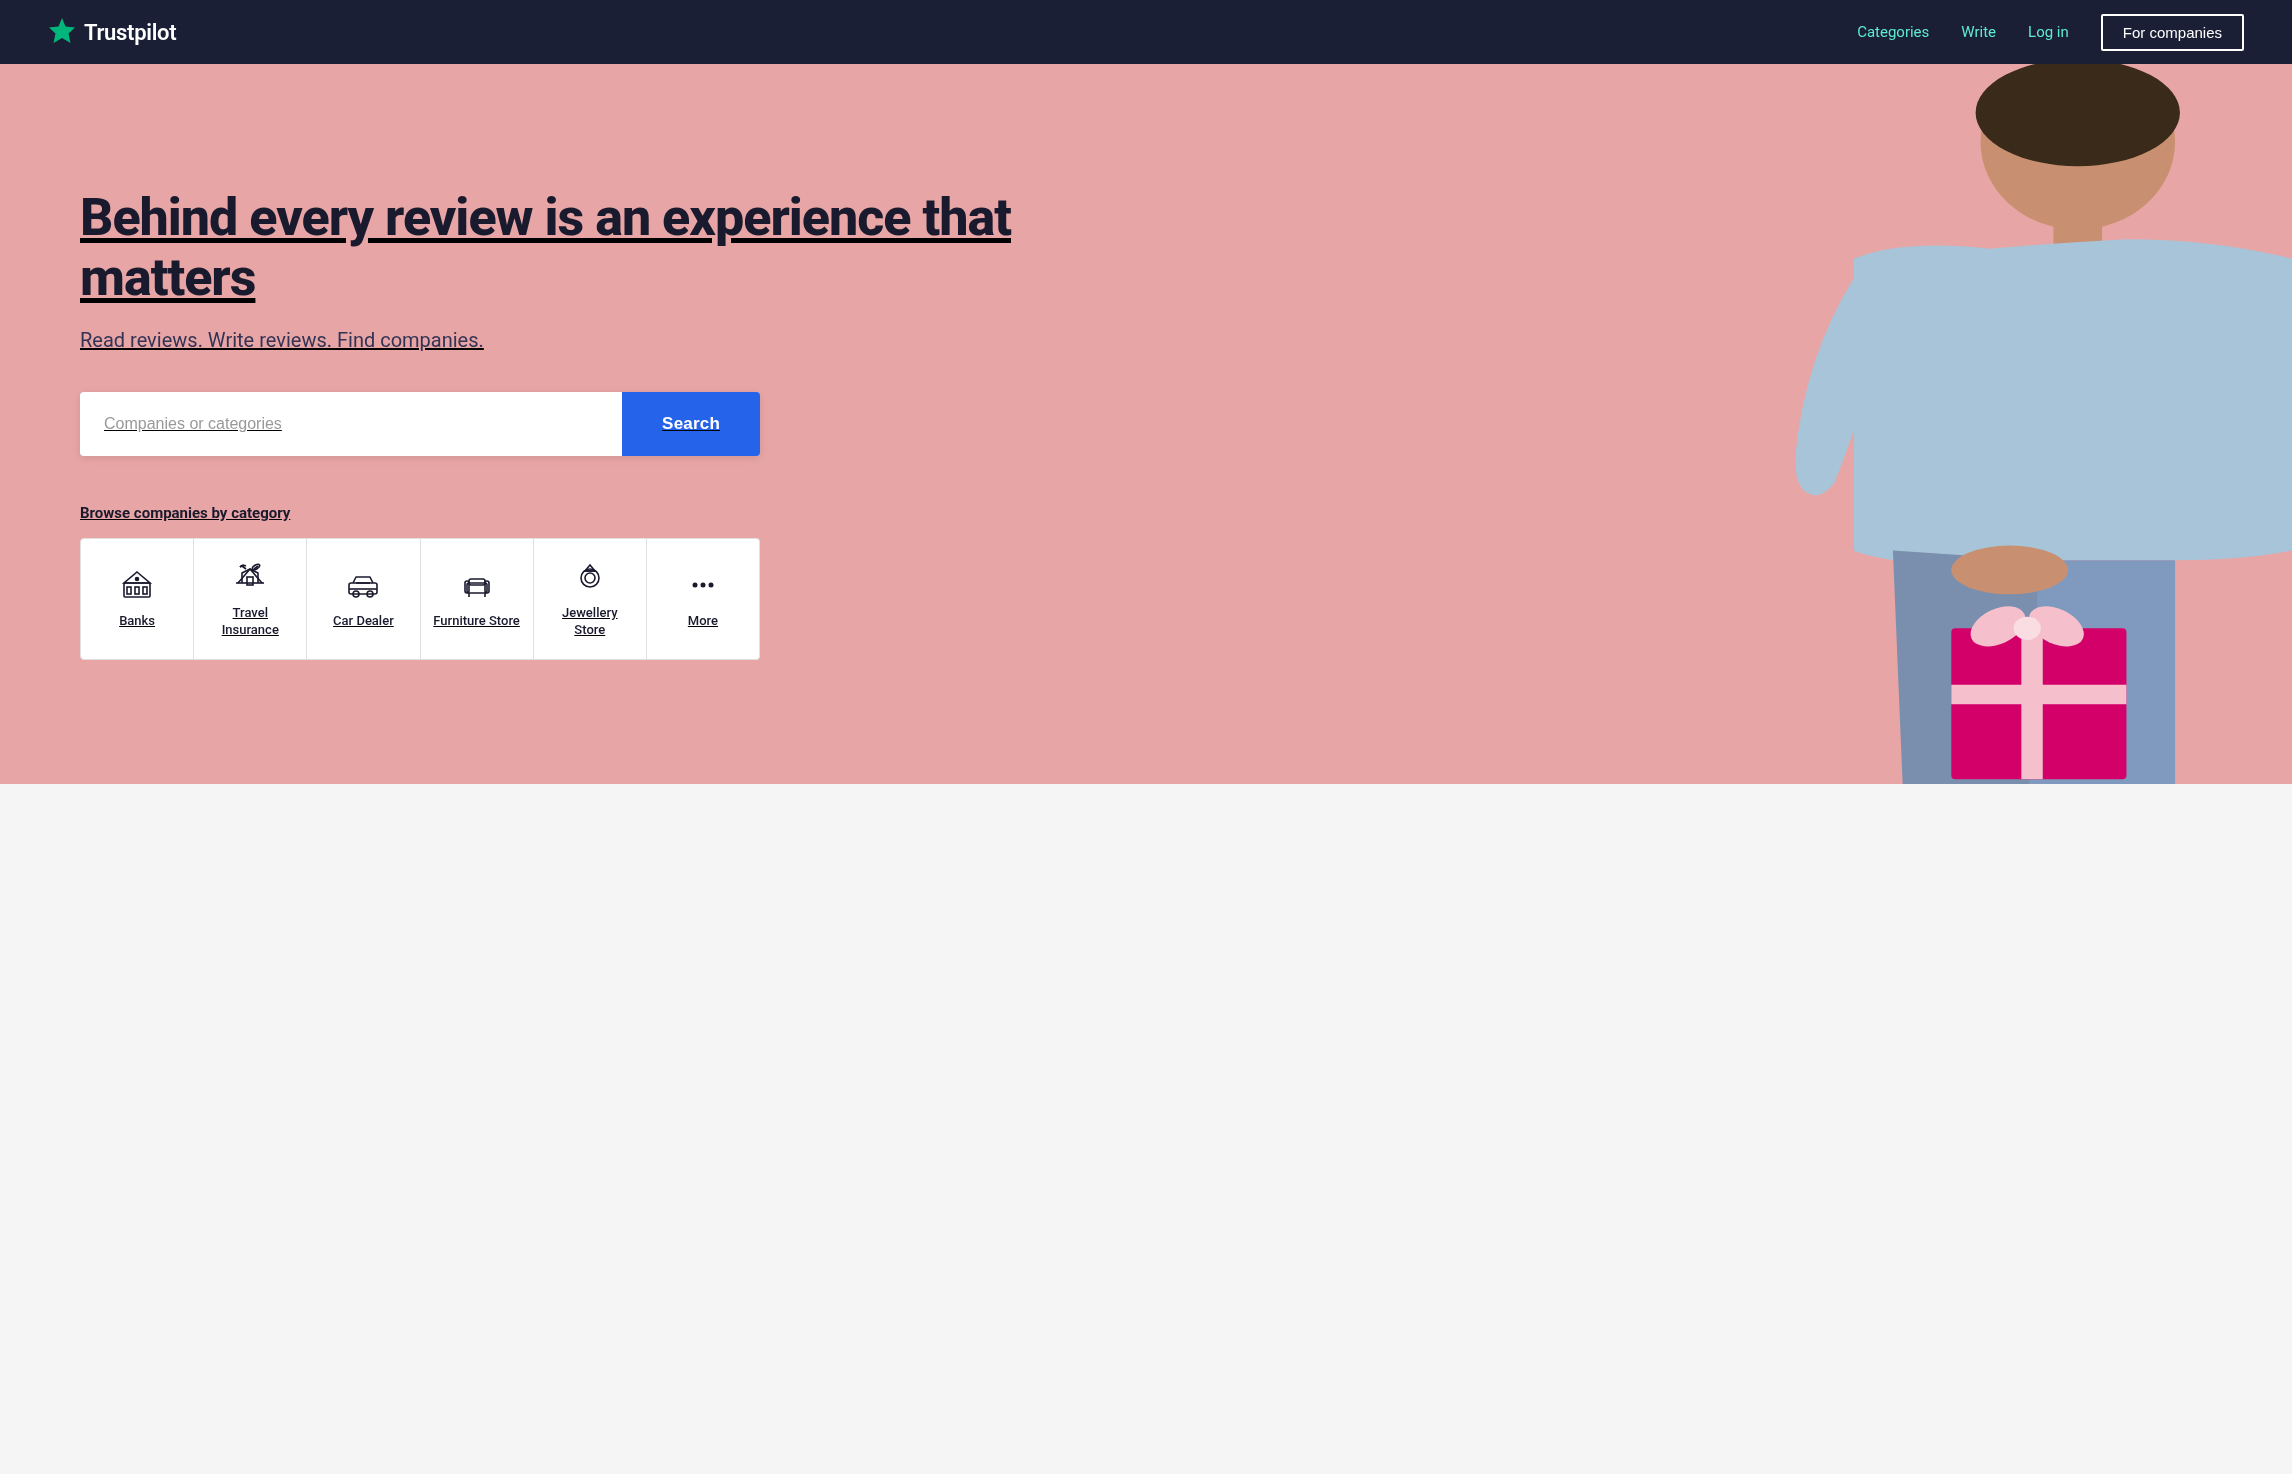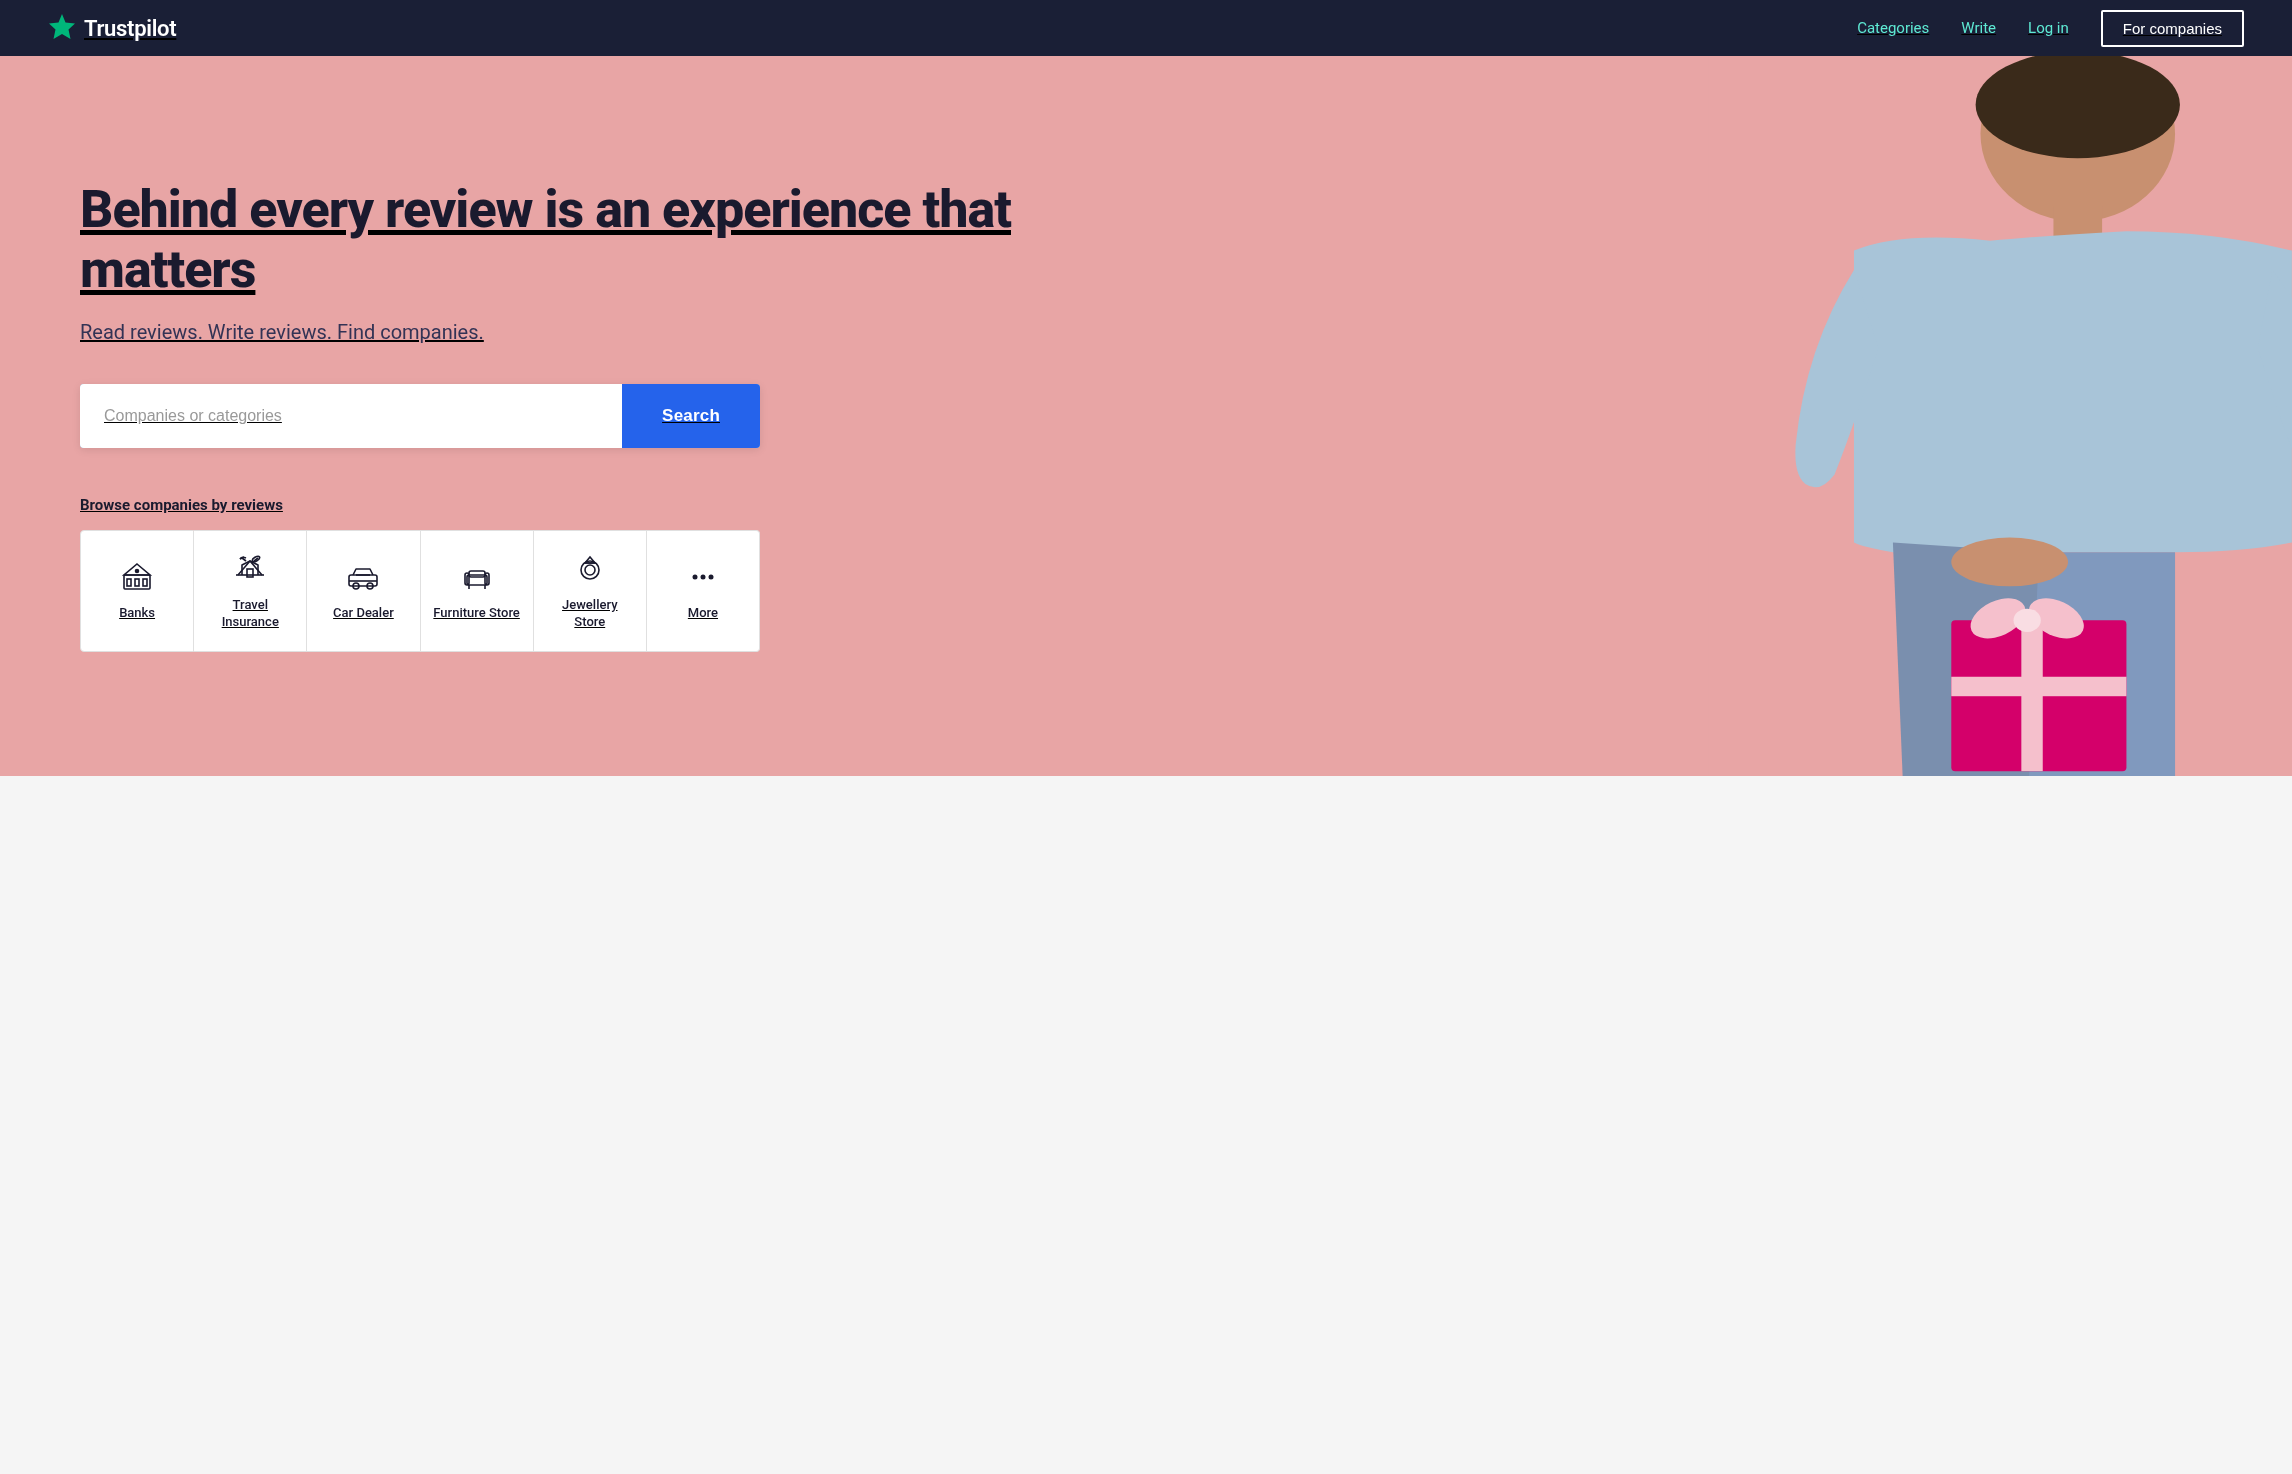--- a/index.html
+++ b/index.html
@@ -10,24 +10,23 @@
       min-height: 100vh;
     }
 
     
     .navbar {
       background: #1a1f36;
       display: flex;
       align-items: center;
       justify-content: space-between;
       padding: 0 48px;
-      height: 56px;
+      height: 64px;
       position: relative;
       z-index: 10;
-      text-decoration: underline;
     }
 
     .navbar-logo {
       display: flex;
       align-items: center;
       gap: 8px;
     }
 
     .navbar-logo .star-icon {
       color: #00b67a;
@@ -291,21 +290,21 @@
 
   <div class="hero-content">
     <h1 class="hero-title">Behind every review is an experience that matters</h1>
     <p class="hero-subtitle">Read reviews. Write reviews. Find companies.</p>
 
     <div class="search-container">
       <input class="search-input" type="text" placeholder="Companies or categories" style="">
       <button class="search-btn">Search</button>
     </div>
 
-    <p class="browse-label">Browse companies by reviews</p>
+    <p class="browse-label">Browse companies by category</p>
 
     <div class="categories-grid">
 
       <div class="category-card">
         <div class="category-icon">
           <svg class="icon-svg" viewBox="0 0 32 32" fill="none" stroke="#1a1a2e" stroke-width="1.6">
             <rect x="3" y="14" width="26" height="14" rx="1"></rect>
             <rect x="6" y="18" width="4" height="7"></rect>
             <rect x="14" y="18" width="4" height="7"></rect>
             <rect x="22" y="18" width="4" height="7"></rect>

